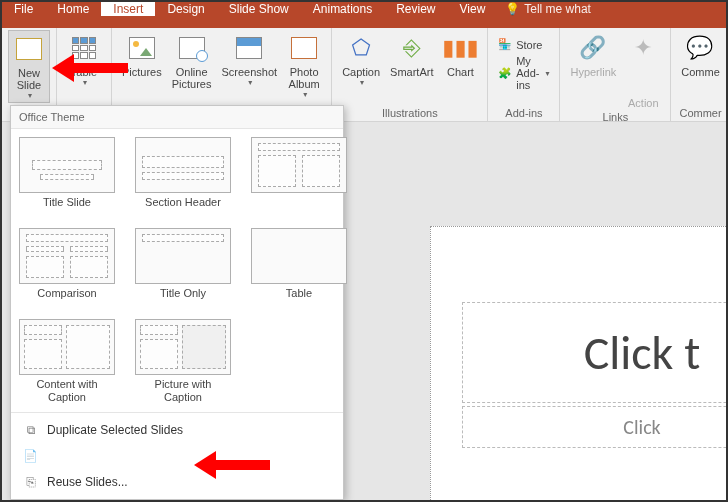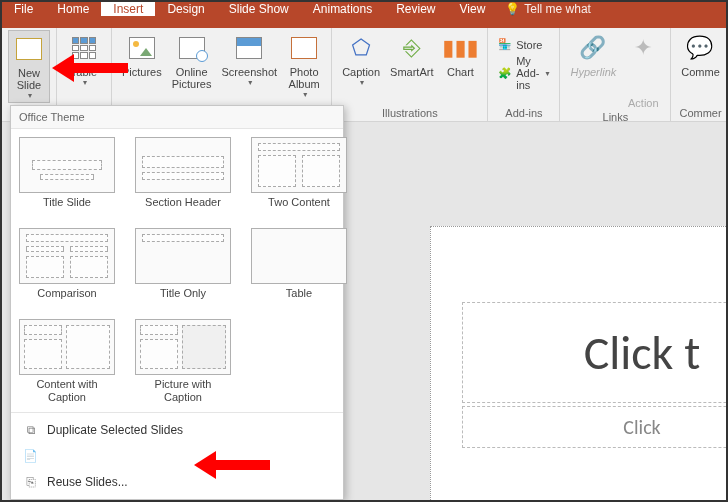--- a/index.html
+++ b/index.html
@@ -165,21 +165,21 @@
         <span>My Add-ins</span>
         <span class="caret">▾</span>
       </div>
     </div>
     <div class="rgroup-label">Add-ins</div>
   </div>
   <div class="rgroup">
     <div class="rbtns">
       <div class="vbtn">
         <span class="glyph dis" style="color:#bbb;">🔗</span>
-        <span class="lbl" style="color:#aaa;font-style:italic;">Hyperlink</span>
+        <span class="lbl" style="color:#aaa;">Hyperlink</span>
       </div>
       <div class="vbtn">
         <span class="glyph dis" style="color:#bbb;">✦</span>
         <span class="lbl" style="color:#aaa;margin-top:33px;">Action</span>
       </div>
     </div>
     <div class="rgroup-label">Links</div>
   </div>
   <div class="rgroup" style="border-right:none;">
     <div class="rbtns">
@@ -217,21 +217,20 @@
           <span class="ph" style="left:6px;top:34px;right:6px;height:8px;"></span>
         </div>
       <div class="layout-label">Section Header</div>
     </div>
     <div class="layout-item">
       <div class="layout-preview">
           <span class="ph" style="left:6px;top:5px;right:6px;height:8px;"></span>
           <span class="ph" style="left:6px;top:17px;width:38px;bottom:5px;"></span>
           <span class="ph" style="right:6px;top:17px;width:38px;bottom:5px;"></span>
         </div>
-      <div class="layout-label">Two Content</div>
     </div>
     <div class="layout-item">
       <div class="layout-preview">
           <span class="ph" style="left:6px;top:5px;right:6px;height:8px;"></span>
           <span class="ph" style="left:6px;top:17px;width:38px;height:6px;"></span>
           <span class="ph" style="right:6px;top:17px;width:38px;height:6px;"></span>
           <span class="ph" style="left:6px;top:27px;width:38px;bottom:5px;"></span>
           <span class="ph" style="right:6px;top:27px;width:38px;bottom:5px;"></span>
         </div>
       <div class="layout-label">Comparison</div>

